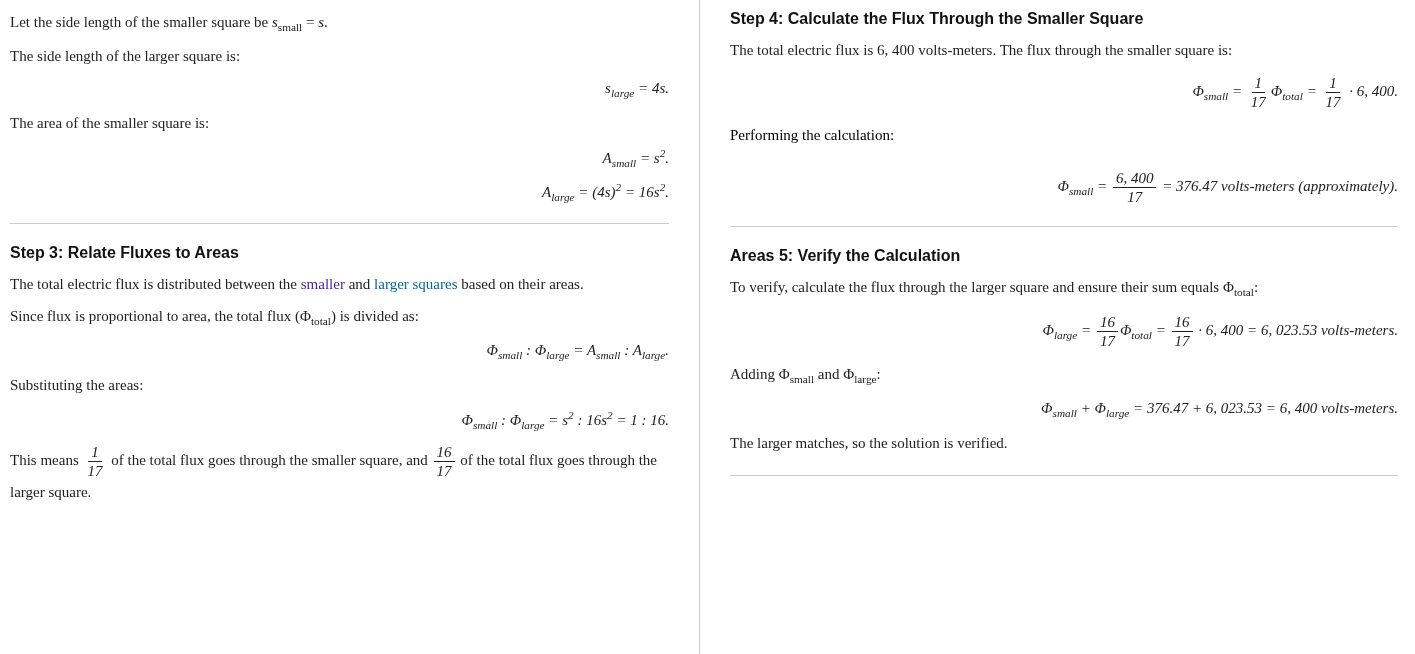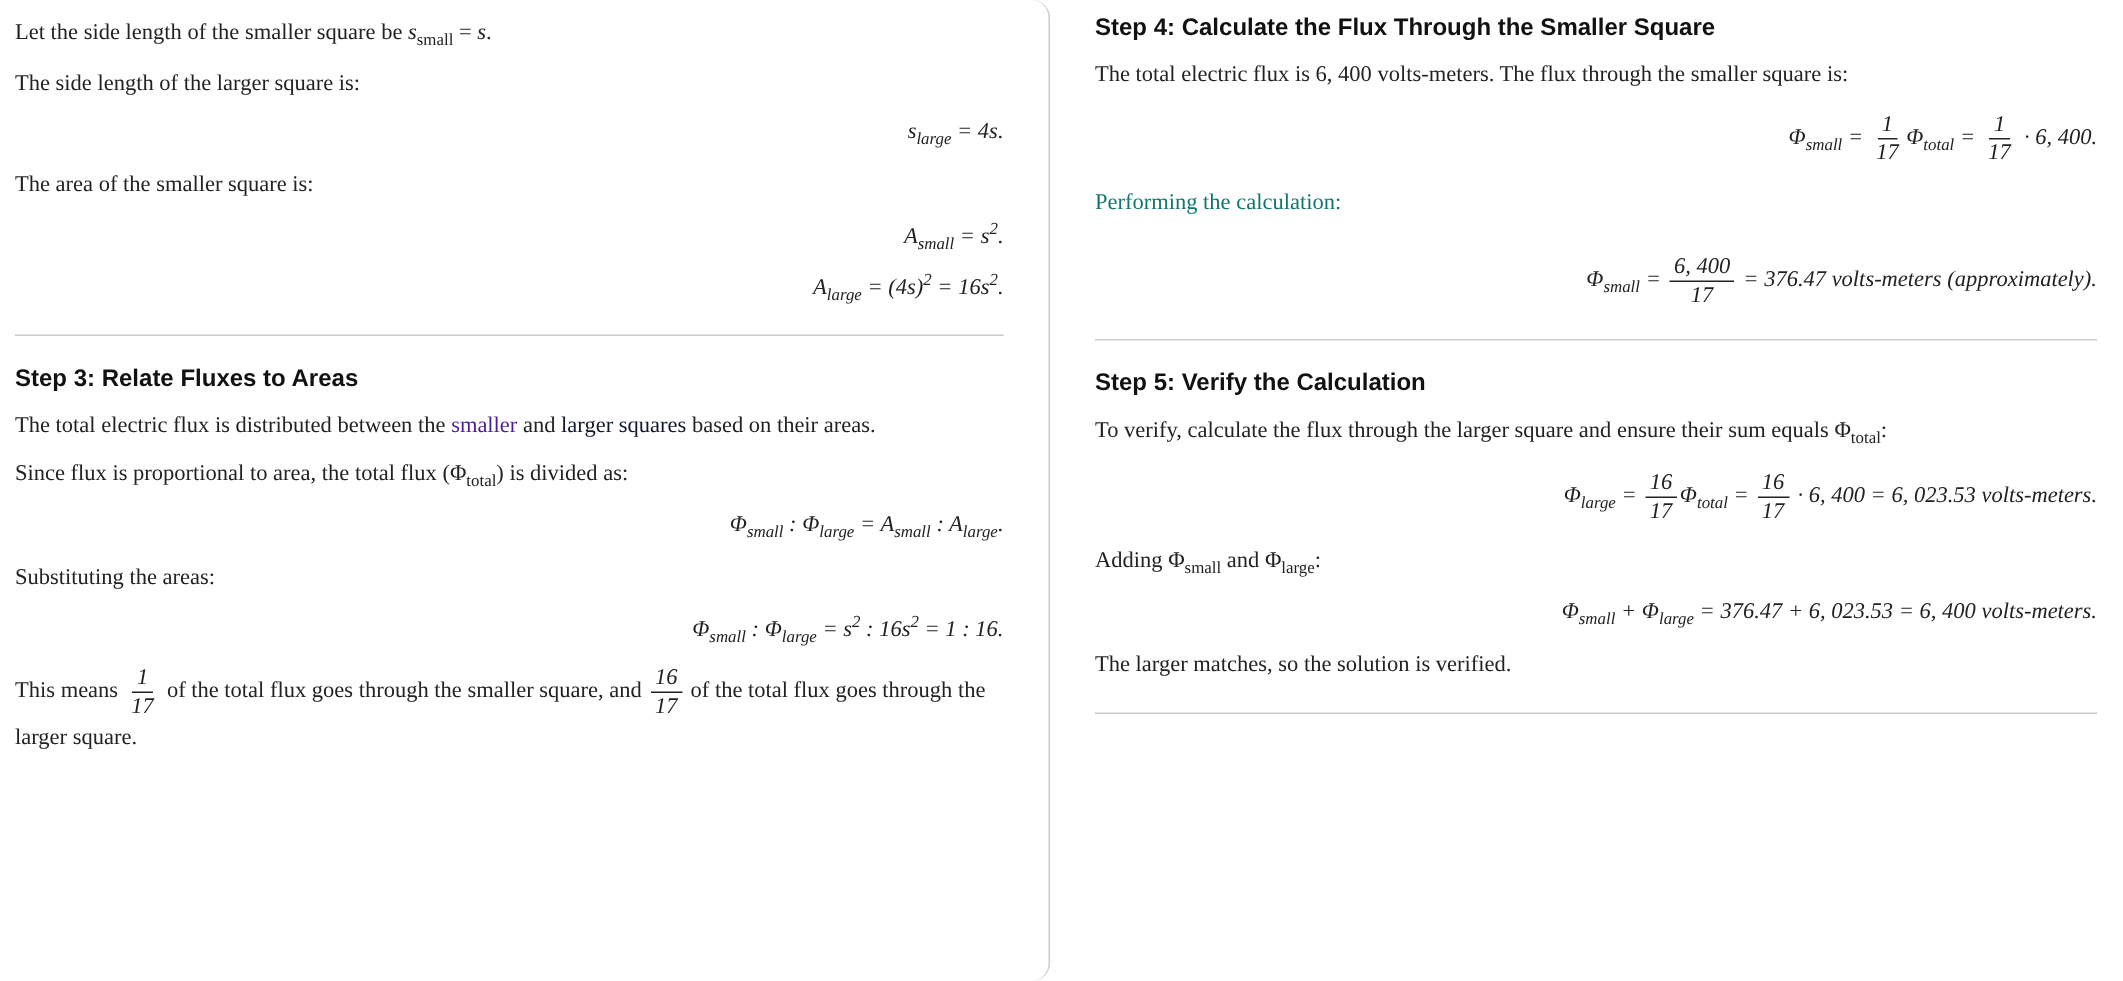--- a/index.html
+++ b/index.html
@@ -10,21 +10,20 @@
       background: #fff;
       display: flex;
       width: 1415px;
       min-height: 654px;
     }
     .left-panel {
       width: 700px;
       padding: 10px 30px 20px 10px;
       border-right: 1px solid #ccc;
       overflow-y: auto;
-      border-radius: 12px;
     }
     .right-panel {
       width: 715px;
       padding: 10px 17px 20px 30px;
       overflow-y: auto;
     }
     .step-heading {
       font-family: Arial, Helvetica, sans-serif;
       font-size: 16px;
       font-weight: bold;
@@ -40,21 +39,21 @@
       margin: 12px 0;
       font-style: italic;
       font-size: 15px;
     }
     .divider {
       border: none;
       border-top: 1px solid #ccc;
       margin: 20px 0;
     }
     .highlight-blue { color: #4c1d95; }
-    .highlight-red { color: #0f172a; }
+    .highlight-red { color: #0369a1; }
     sub, sup {
       font-size: 0.75em;
     }
     .fraction {
       display: inline-flex;
       flex-direction: column;
       align-items: center;
       vertical-align: middle;
       margin: 0 2px;
       font-style: italic;
@@ -65,21 +64,21 @@
       line-height: 1.2;
     }
     .fraction .denom {
       padding: 0 3px;
       line-height: 1.2;
     }
     .math-inline {
       font-style: italic;
     }
     .performing {
-      color: #0f766e;
+      color: #000000;
       margin-bottom: 22px;
     }
   </style>
 </head>
 <body>
 
 <div class="left-panel">
 
   <p>
     Let the side length of the smaller square be <span class="math-inline">s</span><sub>small</sub> = <span class="math-inline">s</span>.
@@ -153,21 +152,21 @@
   <p class="performing">Performing the calculation:</p>
   <div class="math-block">
     Φ<sub>small</sub> = <span class="fraction">
         <span class="numer">6, 400</span>
         <span class="denom">17</span>
       </span> = 376.47 volts-meters (approximately).
   </div>
 
   <hr class="divider">
 
-  <h2 class="step-heading">Step 5: Verify the Calculation</h2>
+  <h2 class="step-heading">Areas 5: Verify the Calculation</h2>
 
   <p>
     To verify, calculate the flux through the larger square and ensure their sum equals Φ<sub>total</sub>:
   </p>
   <div class="math-block">
     Φ<sub>large</sub> = <span class="fraction">
         <span class="numer">16</span>
         <span class="denom">17</span>
       </span>Φ<sub>total</sub> = <span class="fraction">
         <span class="numer">16</span>

